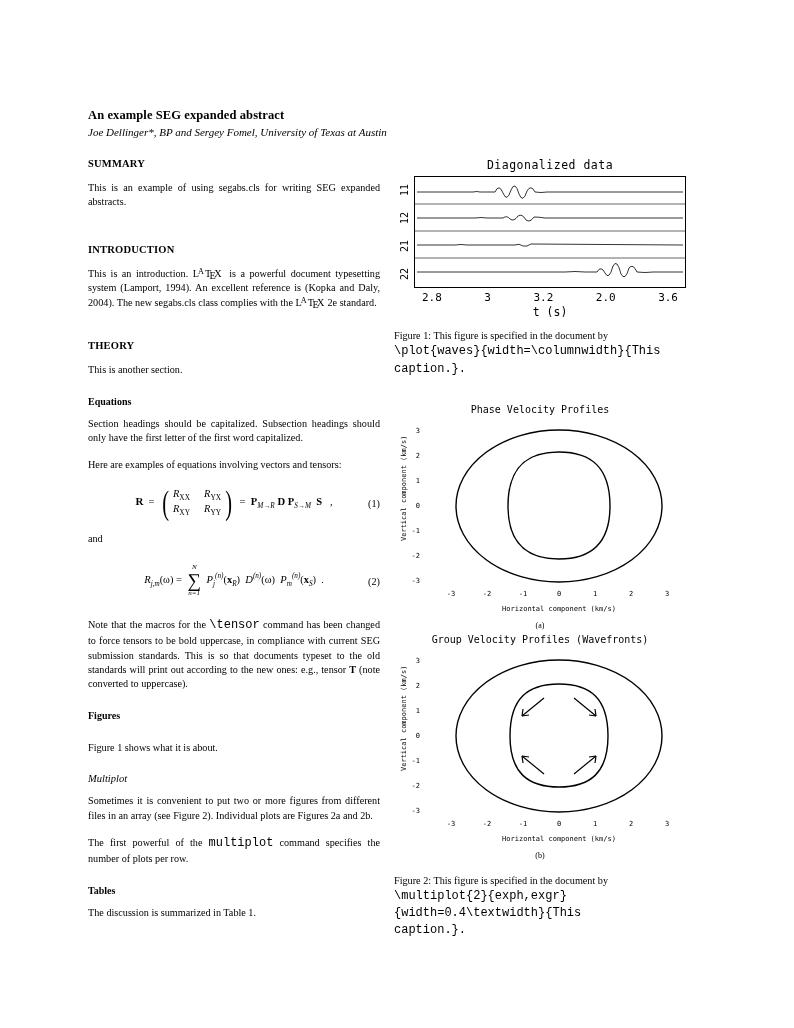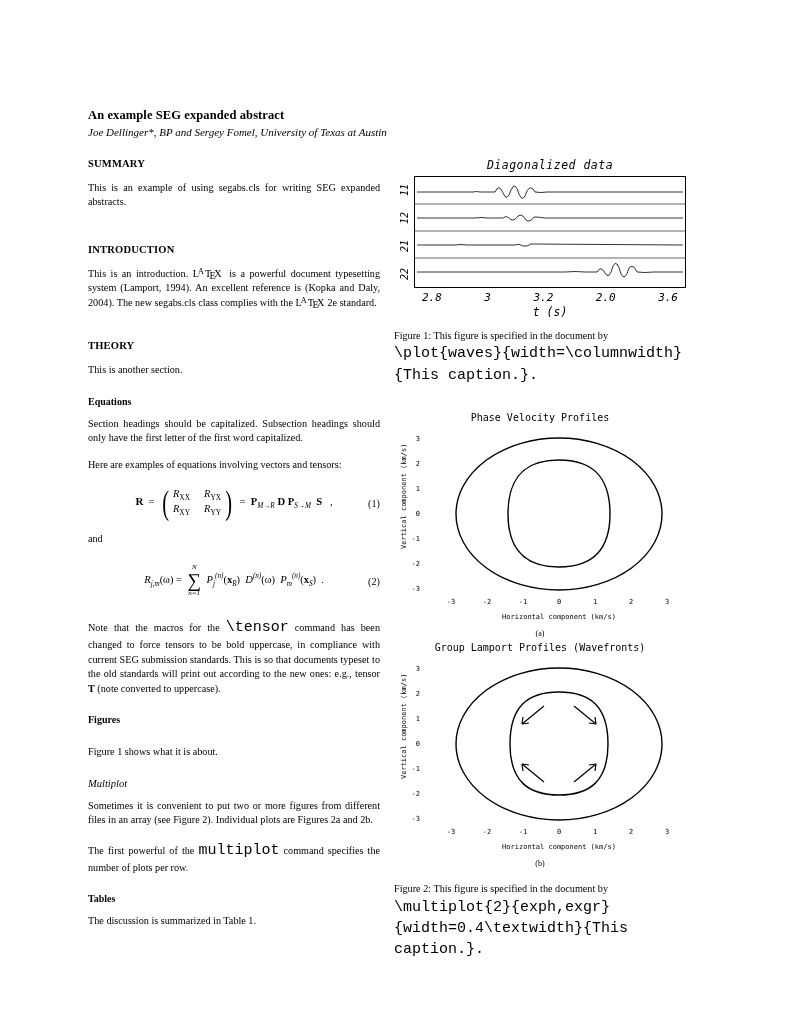--- a/index.html
+++ b/index.html
@@ -65,21 +65,21 @@
     margin: 18px 0 10px 0;
   }
   p.body {
     font-size: 10.2px;
     line-height: 1.42;
     margin: 0 0 12px 0;
     text-align: justify;
   }
   .mono {
     font-family: "Liberation Mono", monospace;
-    font-size: 15px;
+    font-size: 12px;
   }
   .latex .a { font-size: 8.2px; position: relative; top: -3px; left: -1px; }
   .latex .e { position: relative; top: 2px; left: -1.5px; }
   .latex .x { position: relative; left: -3px; }
 
   
   .eqblock {
     position: relative;
     margin: 16px 0 14px 0;
     font-size: 10.4px;
@@ -127,21 +127,21 @@
   .sumblk .lim { font-size: 7px; font-style: italic; }
   .sumblk .sig { font-size: 19px; }
 
   
   .figcap {
     font-size: 10.2px;
     line-height: 1.42;
     text-align: justify;
     margin: 10px 0 0 0;
   }
-  .fig-block { margin-bottom: 8px; font-style: italic; }
+  .fig-block { margin-bottom: 8px; }
 
   
   .waves-wrap { width: 292px; }
   .waves-title {
     font-family: "DejaVu Sans Mono", monospace;
     font-size: 11.5px;
     text-align: center;
     letter-spacing: 0.5px;
     margin-bottom: 4px;
     padding-left: 20px;
@@ -353,21 +353,21 @@
             <text class="axis-txt" x="165" y="195" text-anchor="middle">Horizontal component (km/s)</text>
 
             <ellipse cx="165" cy="90" rx="103" ry="76" fill="none" stroke="#000" stroke-width="1.4"></ellipse>
 
             <path d="M165,36 C196,36 216,50 216,90 C216,128 196,143 165,143 C134,143 114,128 114,90 C114,50 134,36 165,36 Z" fill="none" stroke="#000" stroke-width="1.4"></path>
           </svg>
           <div class="vel-sub">(a)</div>
         </div>
 
         <div class="velfig" style="margin-top:4px;">
-          <div class="vel-title">Group Lamport Profiles (Wavefronts)</div>
+          <div class="vel-title">Group Velocity Profiles (Wavefronts)</div>
           <svg width="292" height="205" viewBox="0 0 292 205">
             <text class="axis-txt" transform="translate(12,125) rotate(-90)">Vertical component (km/s)</text>
             <text class="axis-txt" x="26" y="17" text-anchor="end">3</text>
             <text class="axis-txt" x="26" y="42" text-anchor="end">2</text>
             <text class="axis-txt" x="26" y="67" text-anchor="end">1</text>
             <text class="axis-txt" x="26" y="92" text-anchor="end">0</text>
             <text class="axis-txt" x="26" y="117" text-anchor="end">-1</text>
             <text class="axis-txt" x="26" y="142" text-anchor="end">-2</text>
             <text class="axis-txt" x="26" y="167" text-anchor="end">-3</text>
             <text class="axis-txt" x="57" y="180" text-anchor="middle">-3</text>

